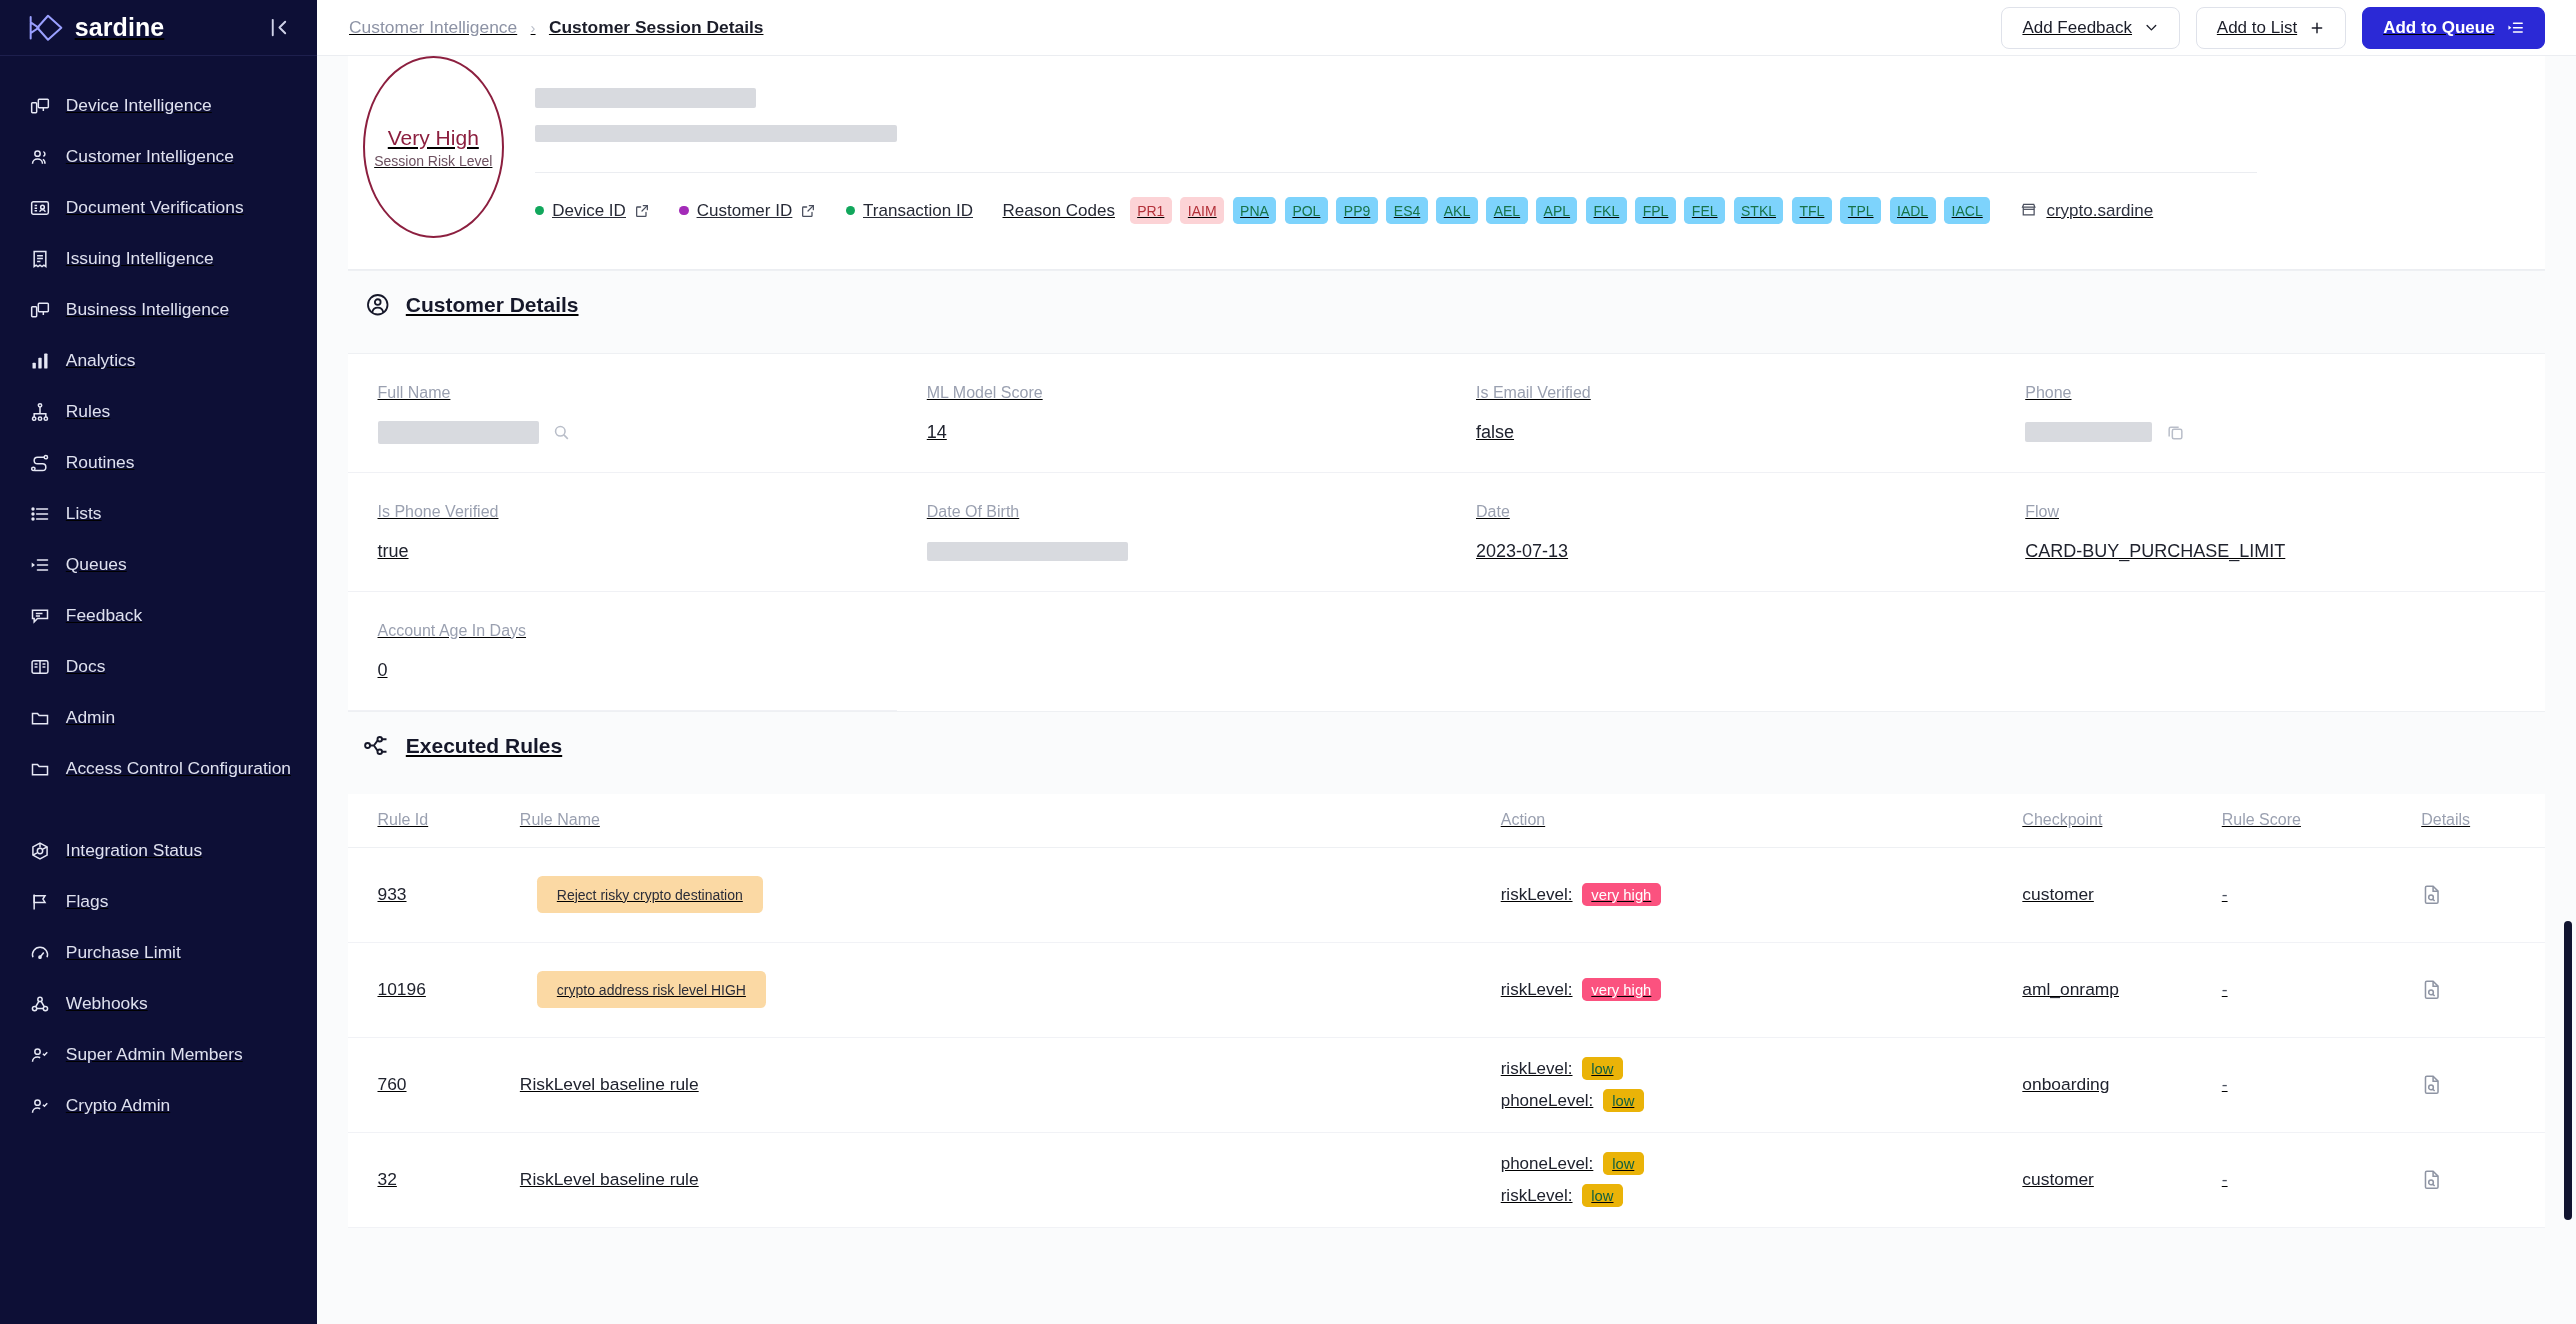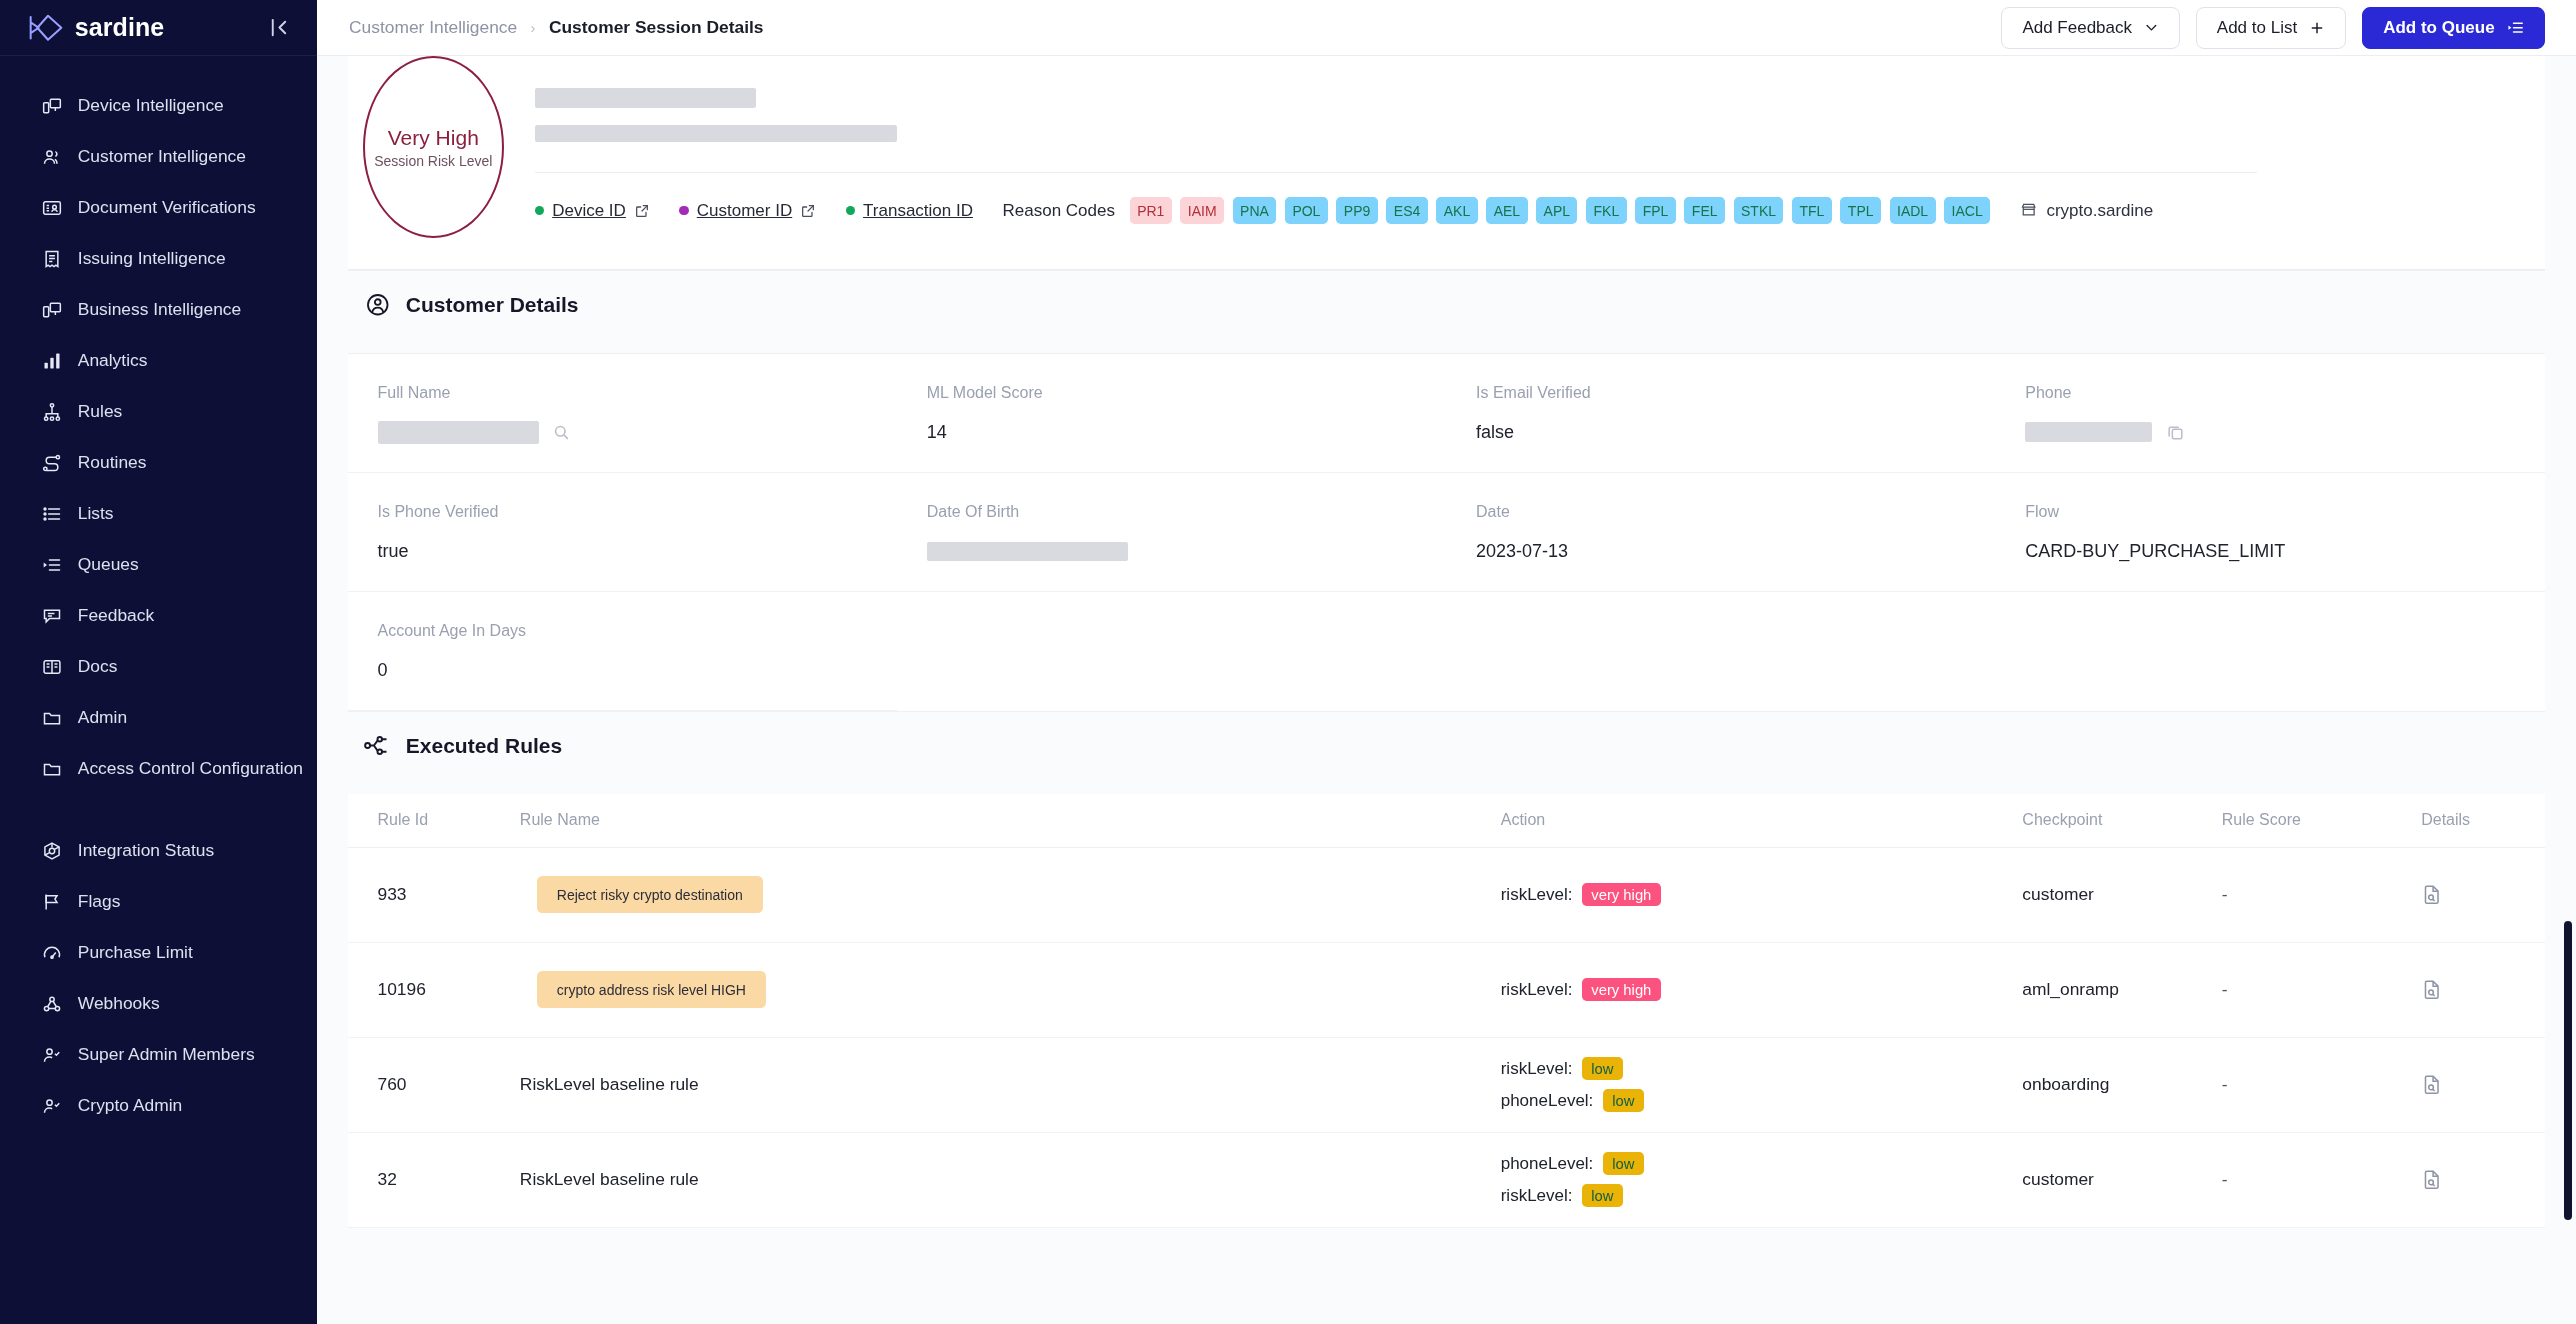--- a/index.html
+++ b/index.html
@@ -2,21 +2,21 @@
 <html style="font-size:10.7px"><head>
 <meta charset="utf-8">
 <style>
   * { box-sizing: border-box; margin: 0; padding: 0; }
   html, body {
     width: 2576px; height: 1325px;
     font-family: "Liberation Sans", sans-serif;
     background: #ffffff;
     overflow: hidden;
   }
-  .app { display: flex; width: 2576px; height: 972px; }
+  .app { display: flex; width: 2576px; height: 972px; text-decoration: underline; }
 
   
   .sidebar {
     width: 317px; flex: 0 0 317px; height: 1325px;
     background: #0d0f36;
     color: #e9eaf2;
     display: flex; flex-direction: column;
     position: relative;
   }
   .sidebar-top {
@@ -29,21 +29,21 @@
   .brand-logo { width: 36px; height: 29.5px; display: block; }
   .brand-name { font-size: 25px; font-weight: 600; letter-spacing: 0.1px; color: #ffffff; }
   .collapse-btn {
     width: 31px; height: 31px; display: flex; align-items: center; justify-content: center;
     color: #cfd2e8; cursor: pointer;
   }
   .nav { padding-top: 24px; }
   .nav-group { display: flex; flex-direction: column; }
   .nav-item {
     display: flex; align-items: center; gap: 14.8px;
-    height: 51px; padding: 0 0 0 40px;
+    height: 51px; padding: 0 0 0 28px;
     color: #dfe1ef; font-size: 17.4px; cursor: pointer;
     white-space: nowrap;
   }
   .nav-icon { width: 23px; height: 23px; flex: 0 0 23px; display: flex; align-items: center; justify-content: center; color: #e6e8f5; }
   .nav-icon svg { width: 20px; height: 20px; display: block; }
   .nav-sep { height: 31px; }
 
   
   .main {
     flex: 1; height: 1325px;

